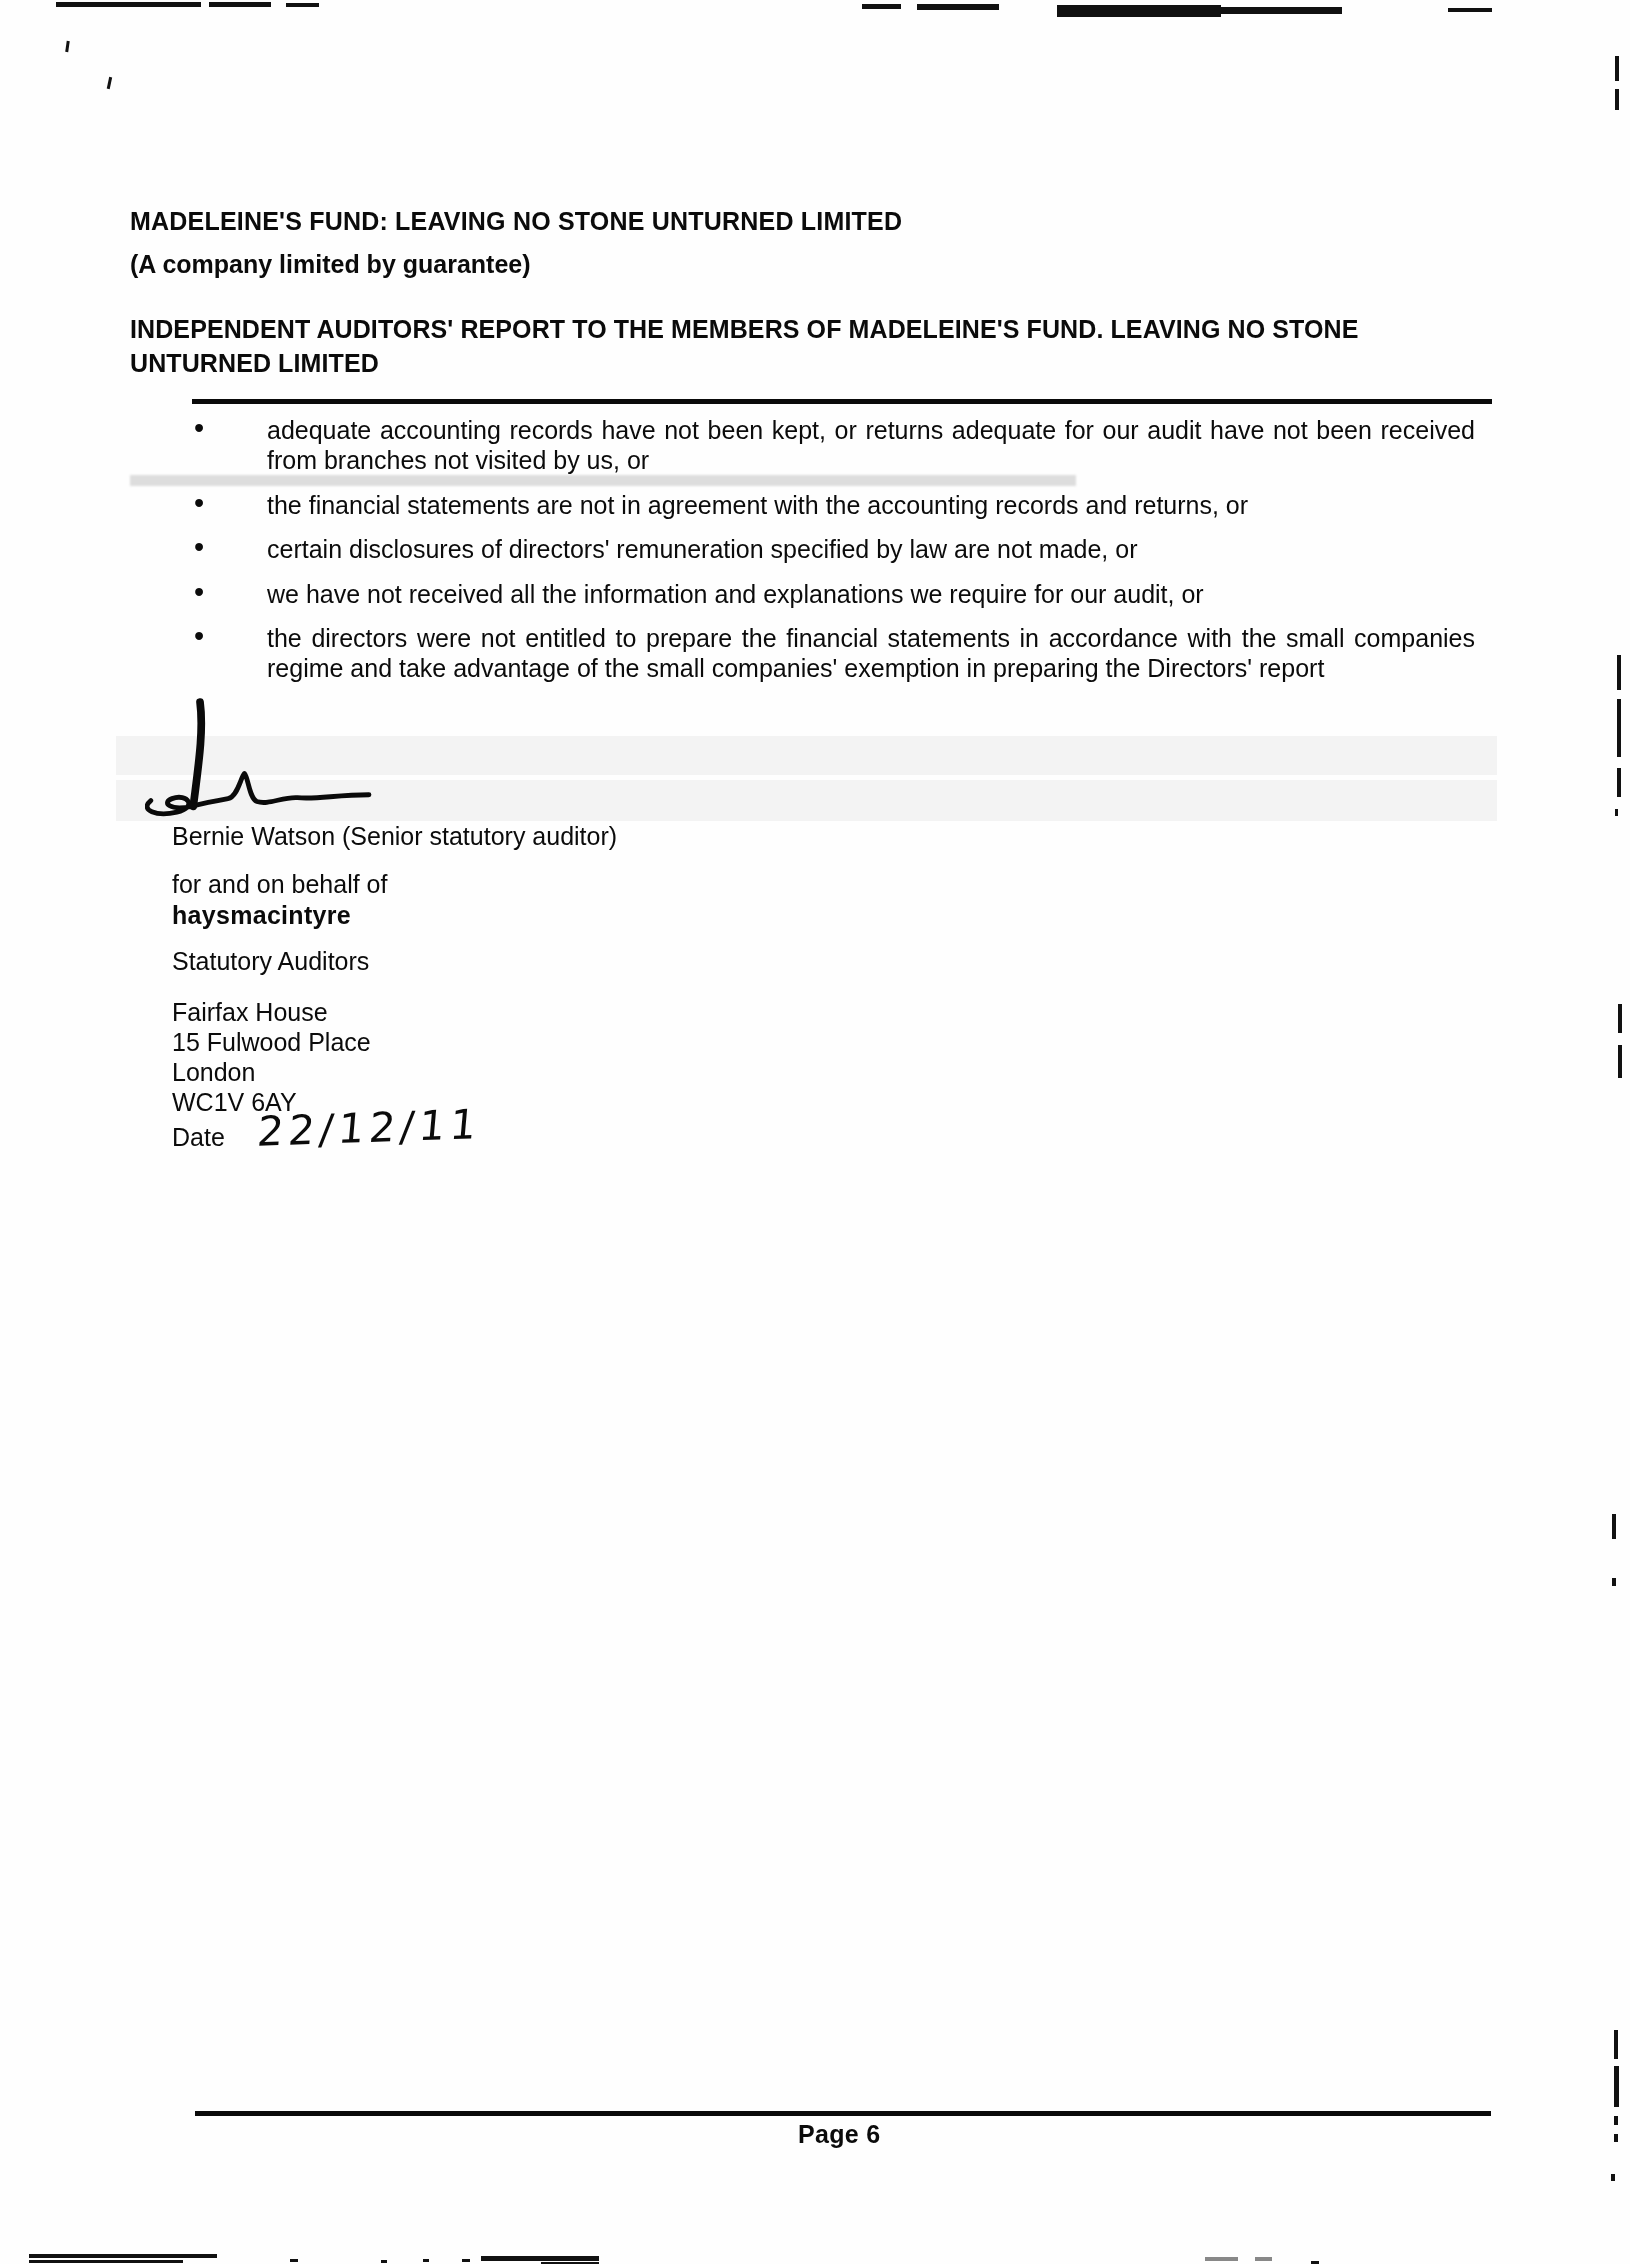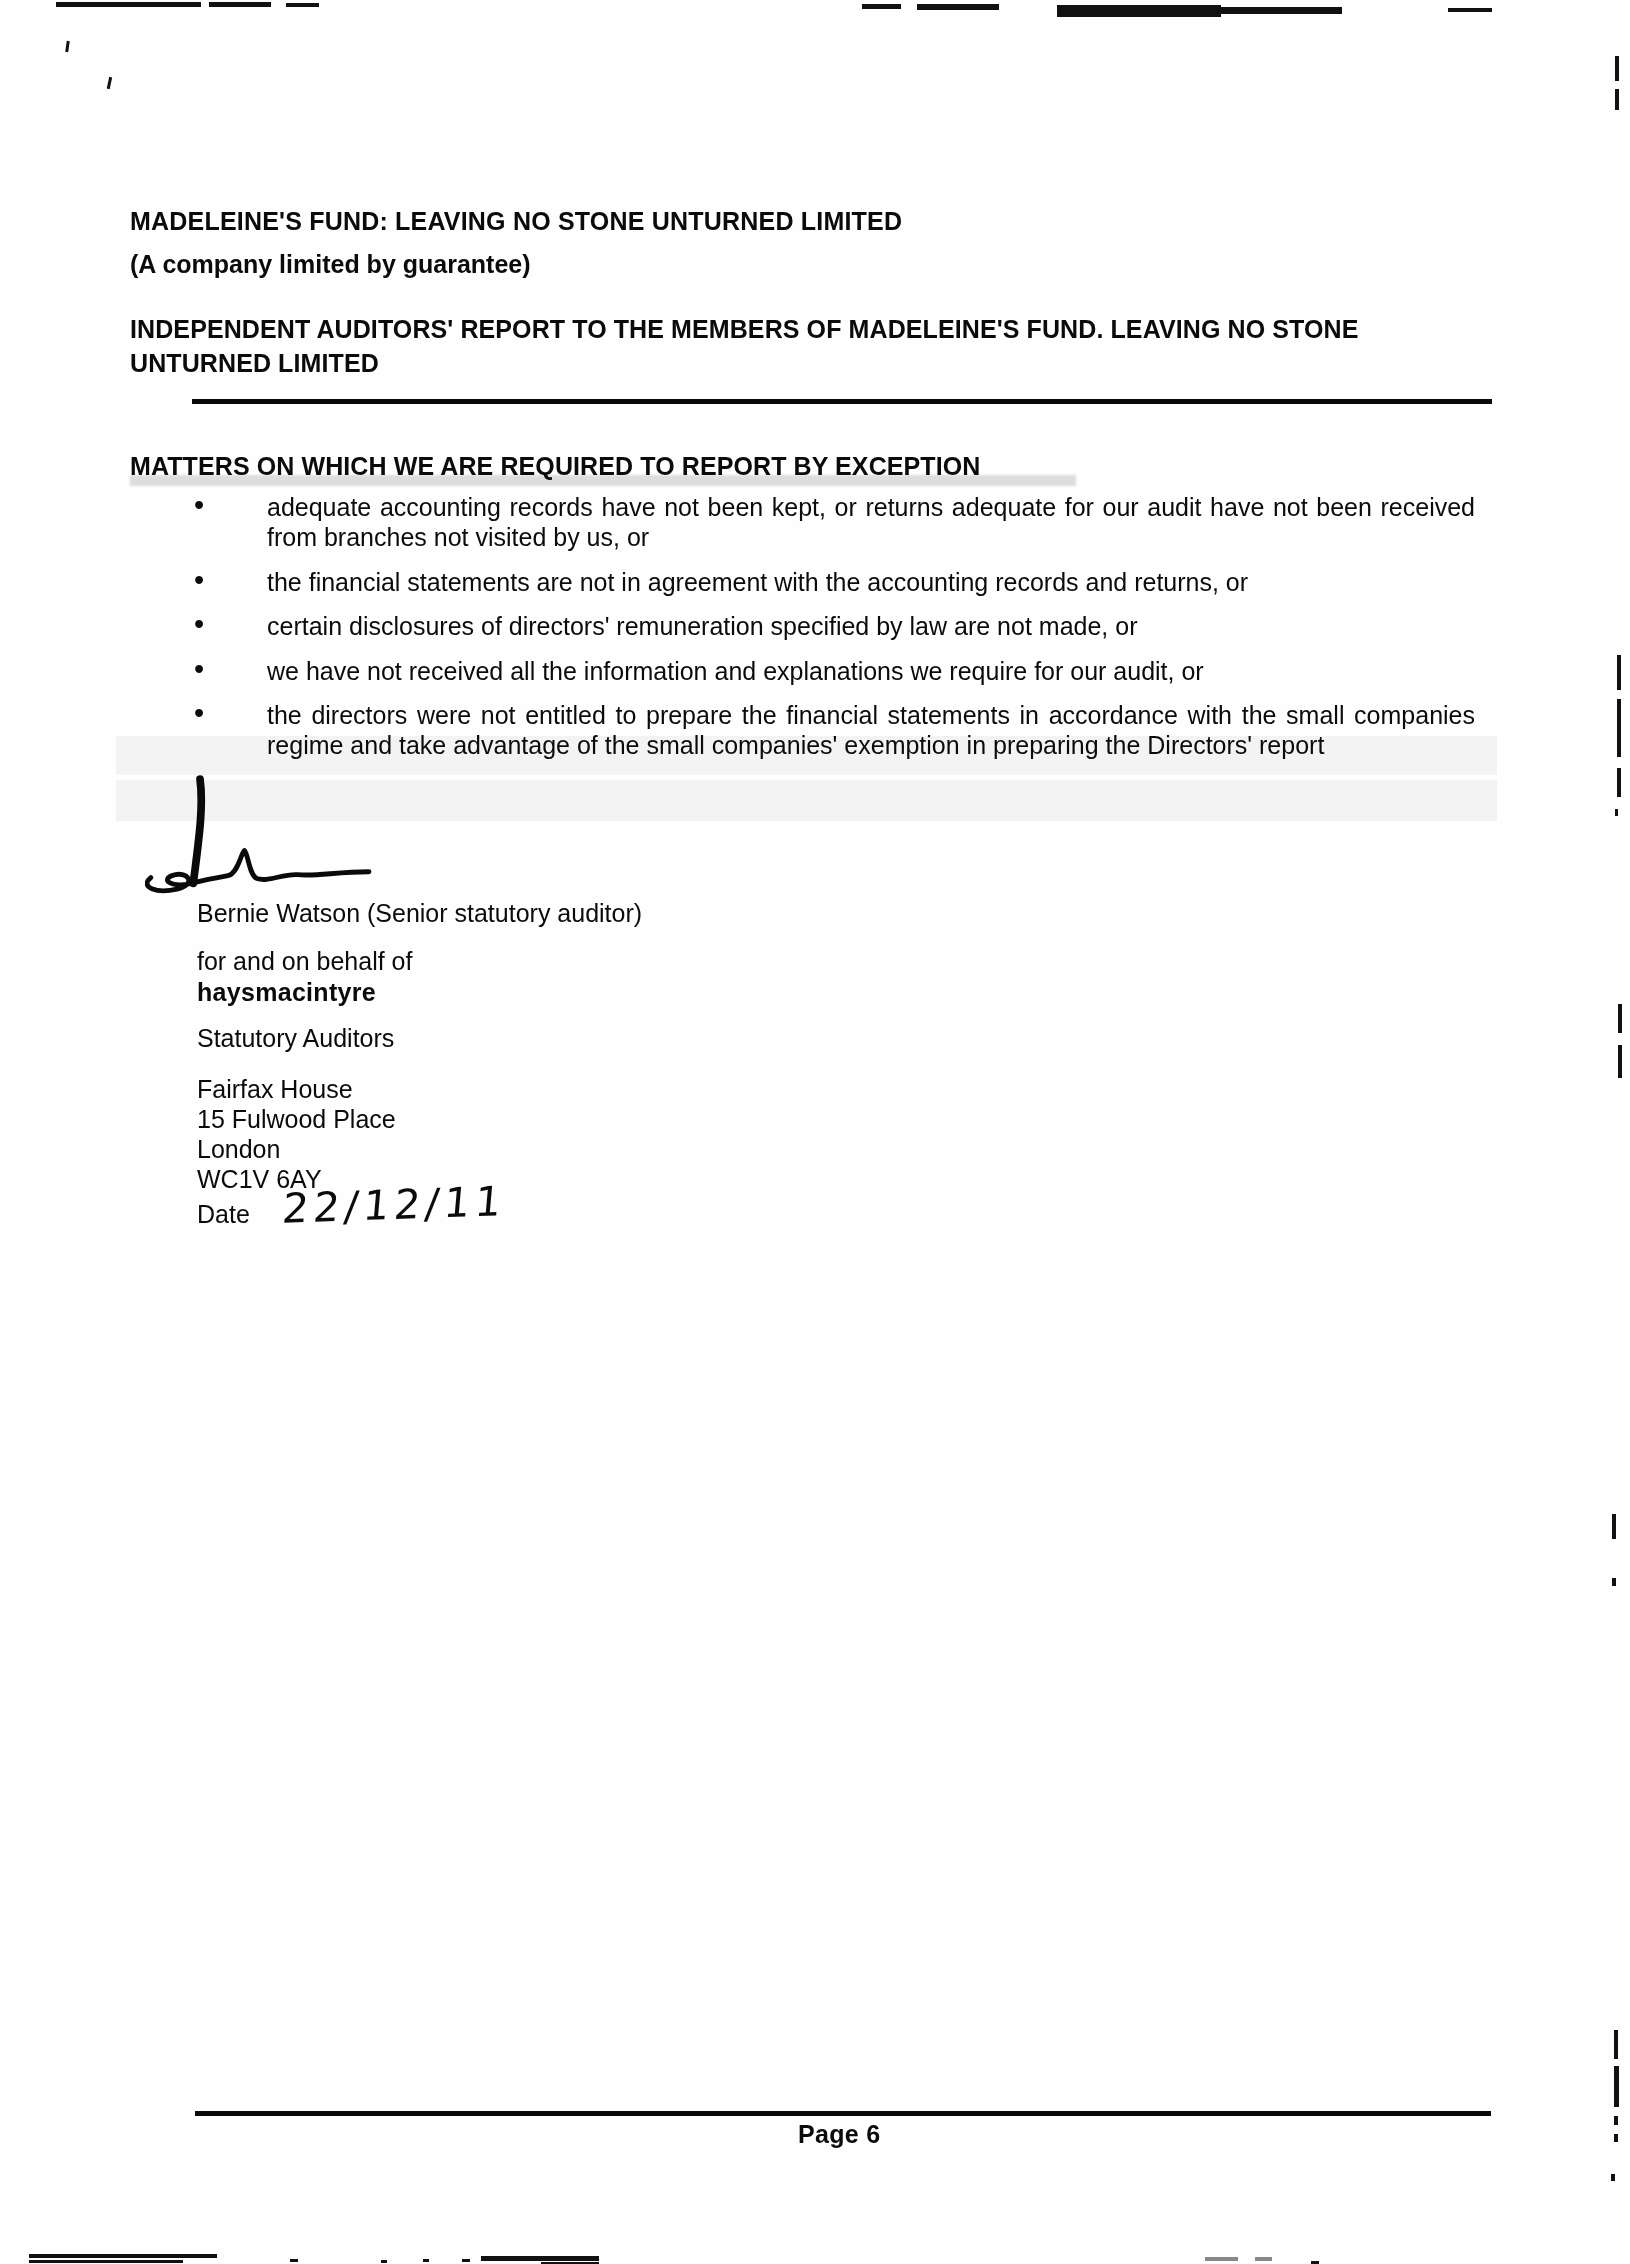--- a/index.html
+++ b/index.html
@@ -35,21 +35,21 @@
     text-align:justify;
   }
   ul.bullets li::before{
     content:"\2022";
     position:absolute;left:64px;top:-1.9px;
     font-size:29px;
   }
 
   .signature-block{margin-top:0;}
   .signature-svg{display:block;margin-left:15.4px;margin-top:0;}
-  .sig-indent{margin-left:67px;}
+  .sig-indent{margin-left:42px;}
   .name-line{font-size:25px;line-height:29px;}
   .behalf-line{font-size:25px;line-height:29px;margin-top:19.3px;}
   .firm-line{font-size:25px;line-height:29px;font-weight:bold;margin-top:1.9px;letter-spacing:0.3px;}
   .role-line{font-size:25px;line-height:29px;margin-top:17.4px;}
   .address-block{margin-top:21px;font-size:25px;line-height:30px;}
   .date-row{display:flex;align-items:baseline;}
   .handwritten-date{
     display:inline-block;
     font-family:"DejaVu Sans", sans-serif;
     font-size:41px;
@@ -117,21 +117,20 @@
   <div class="streak" style="left:116px;top:780px;width:1381px;height:41px;"></div>
 
   <div class="content">
 
     <div class="title1">MADELEINE'S FUND: LEAVING NO STONE UNTURNED LIMITED</div>
     <div class="title2">(A company limited by guarantee)</div>
 
     <div class="report-heading">INDEPENDENT AUDITORS' REPORT TO THE MEMBERS OF MADELEINE'S FUND. LEAVING NO STONE UNTURNED LIMITED</div>
     <div class="rule"></div>
 
-    <div class="section-heading">MATTERS ON WHICH WE ARE REQUIRED TO REPORT BY EXCEPTION</div>
 
 
     <ul class="bullets">
       <li>adequate accounting records have not been kept, or returns adequate for our audit have not been received from branches not visited by us, or</li>
       <li>the financial statements are not in agreement with the accounting records and returns, or</li>
       <li>certain disclosures of directors' remuneration specified by law are not made, or</li>
       <li>we have not received all the information and explanations we require for our audit, or</li>
       <li>the directors were not entitled to prepare the financial statements in accordance with the small companies regime and take advantage of the small companies' exemption in preparing the Directors' report</li>
     </ul>
 

